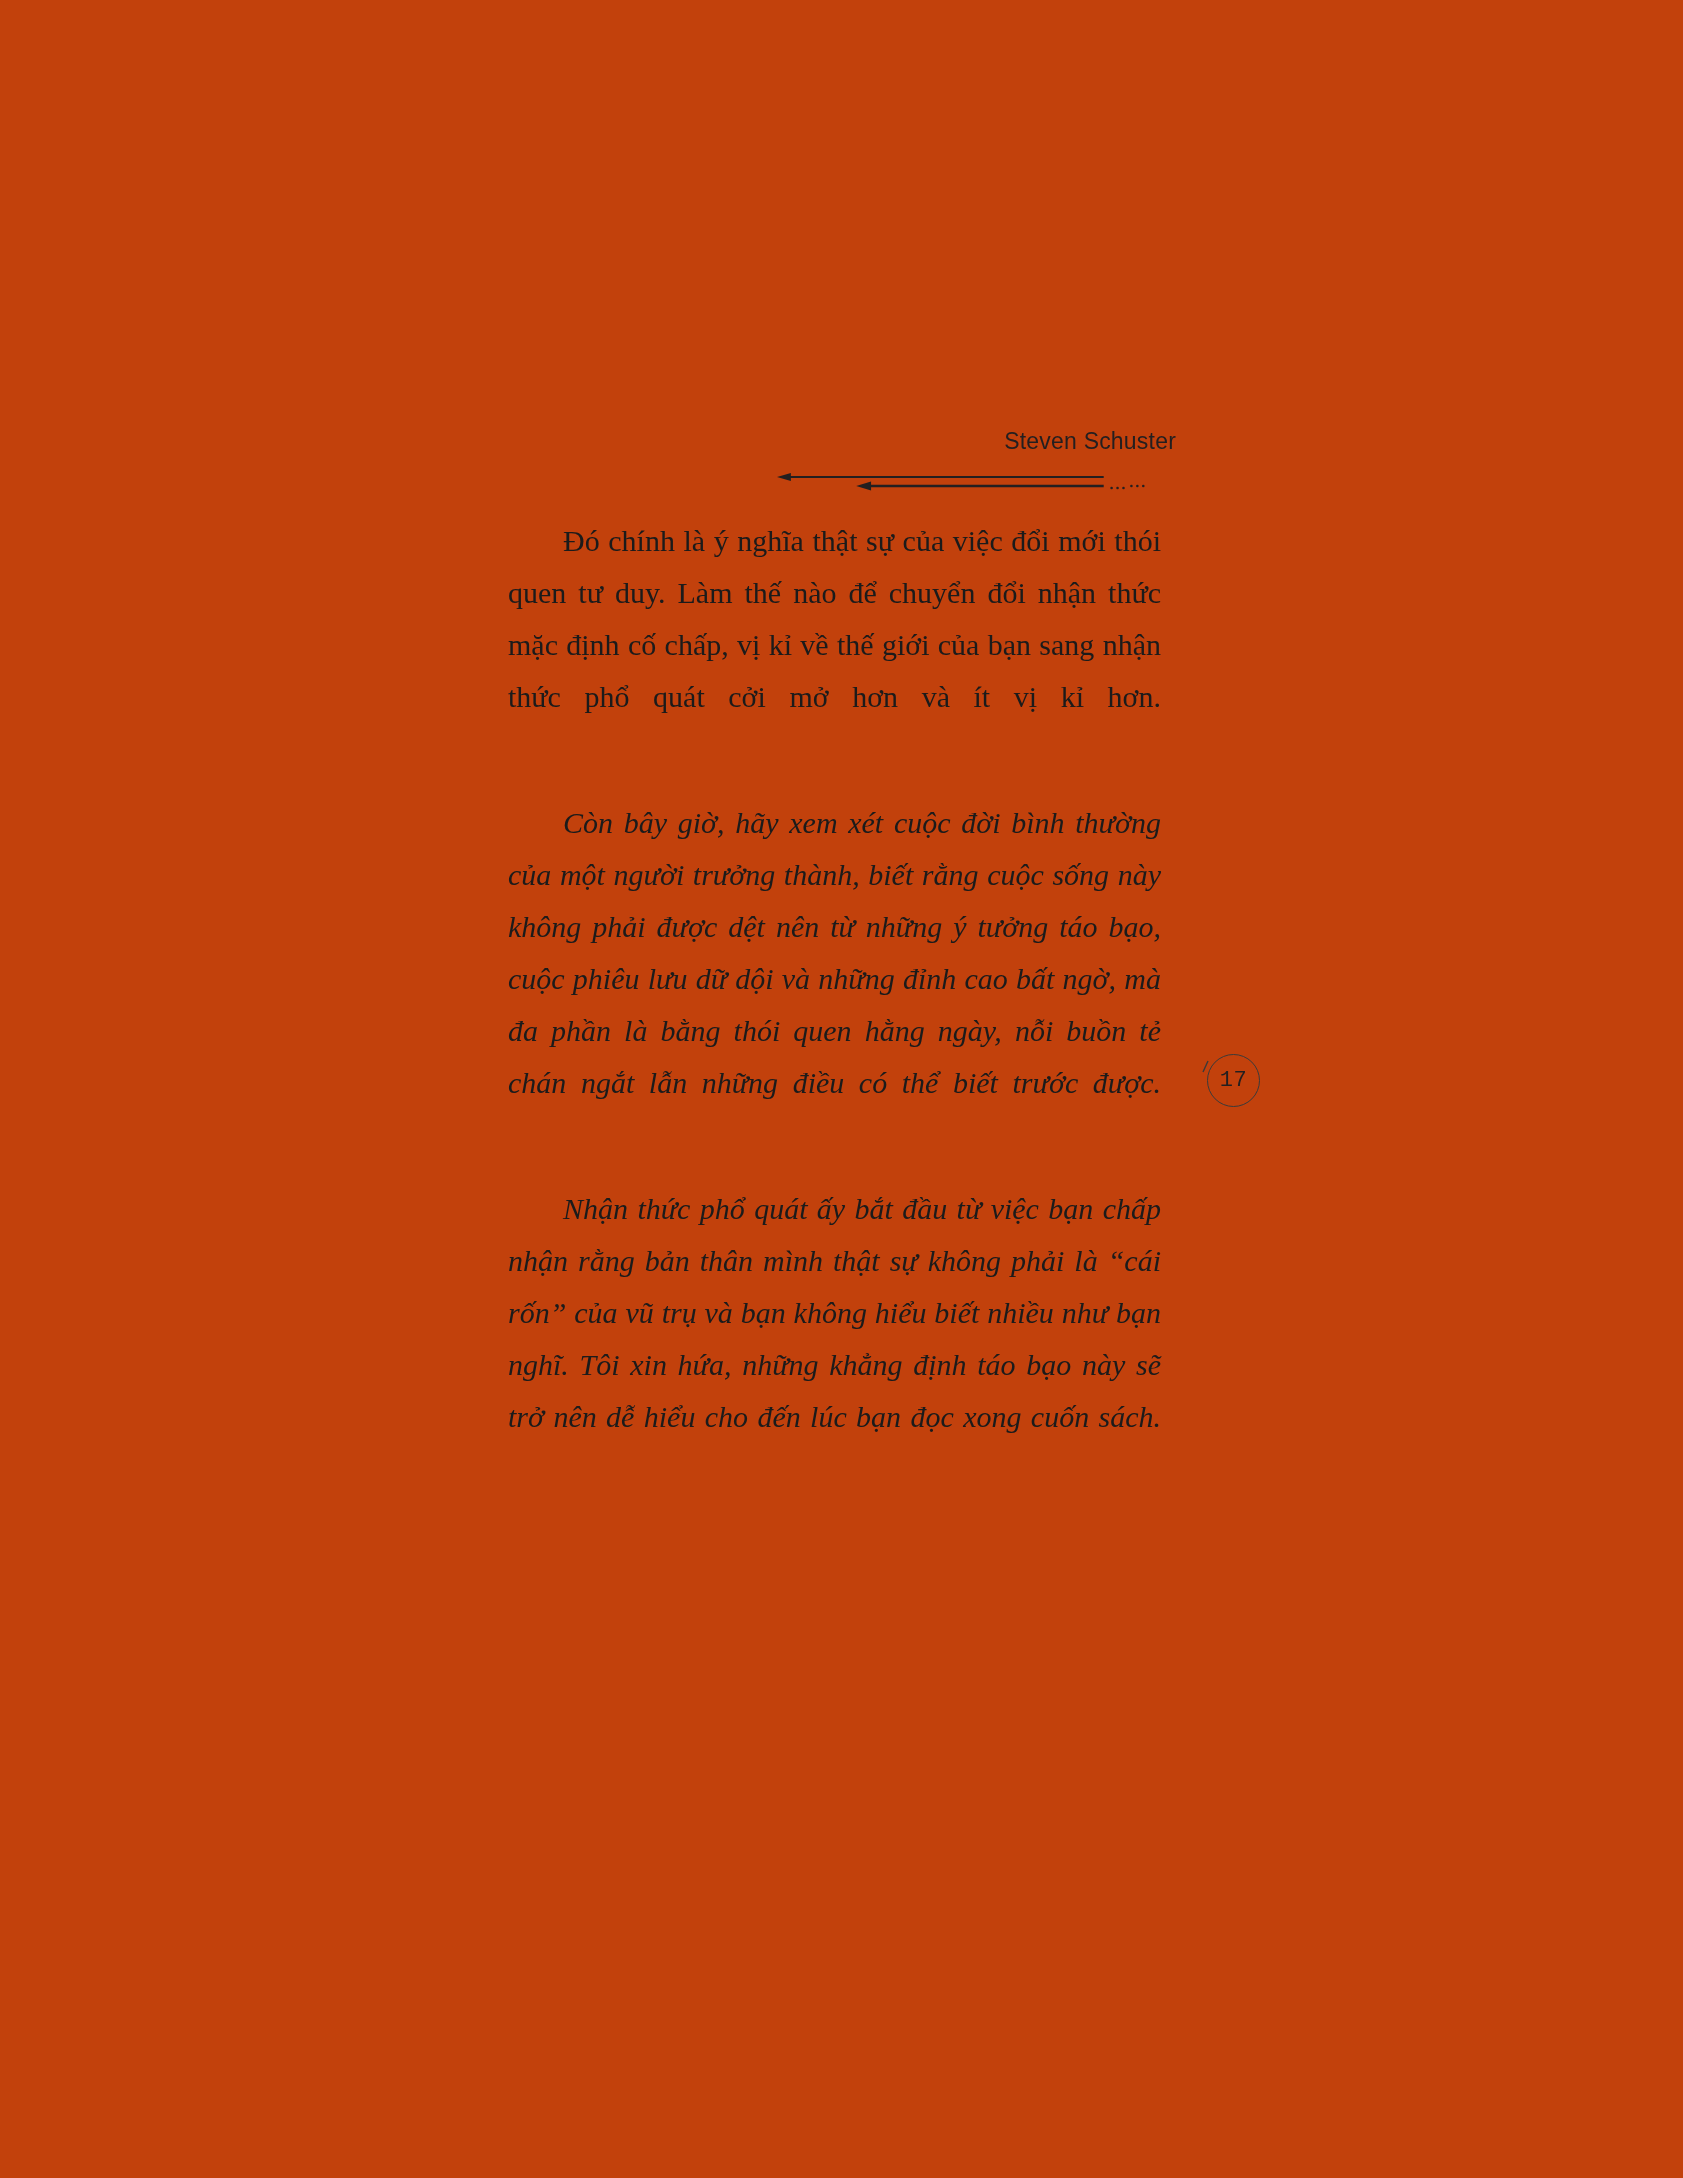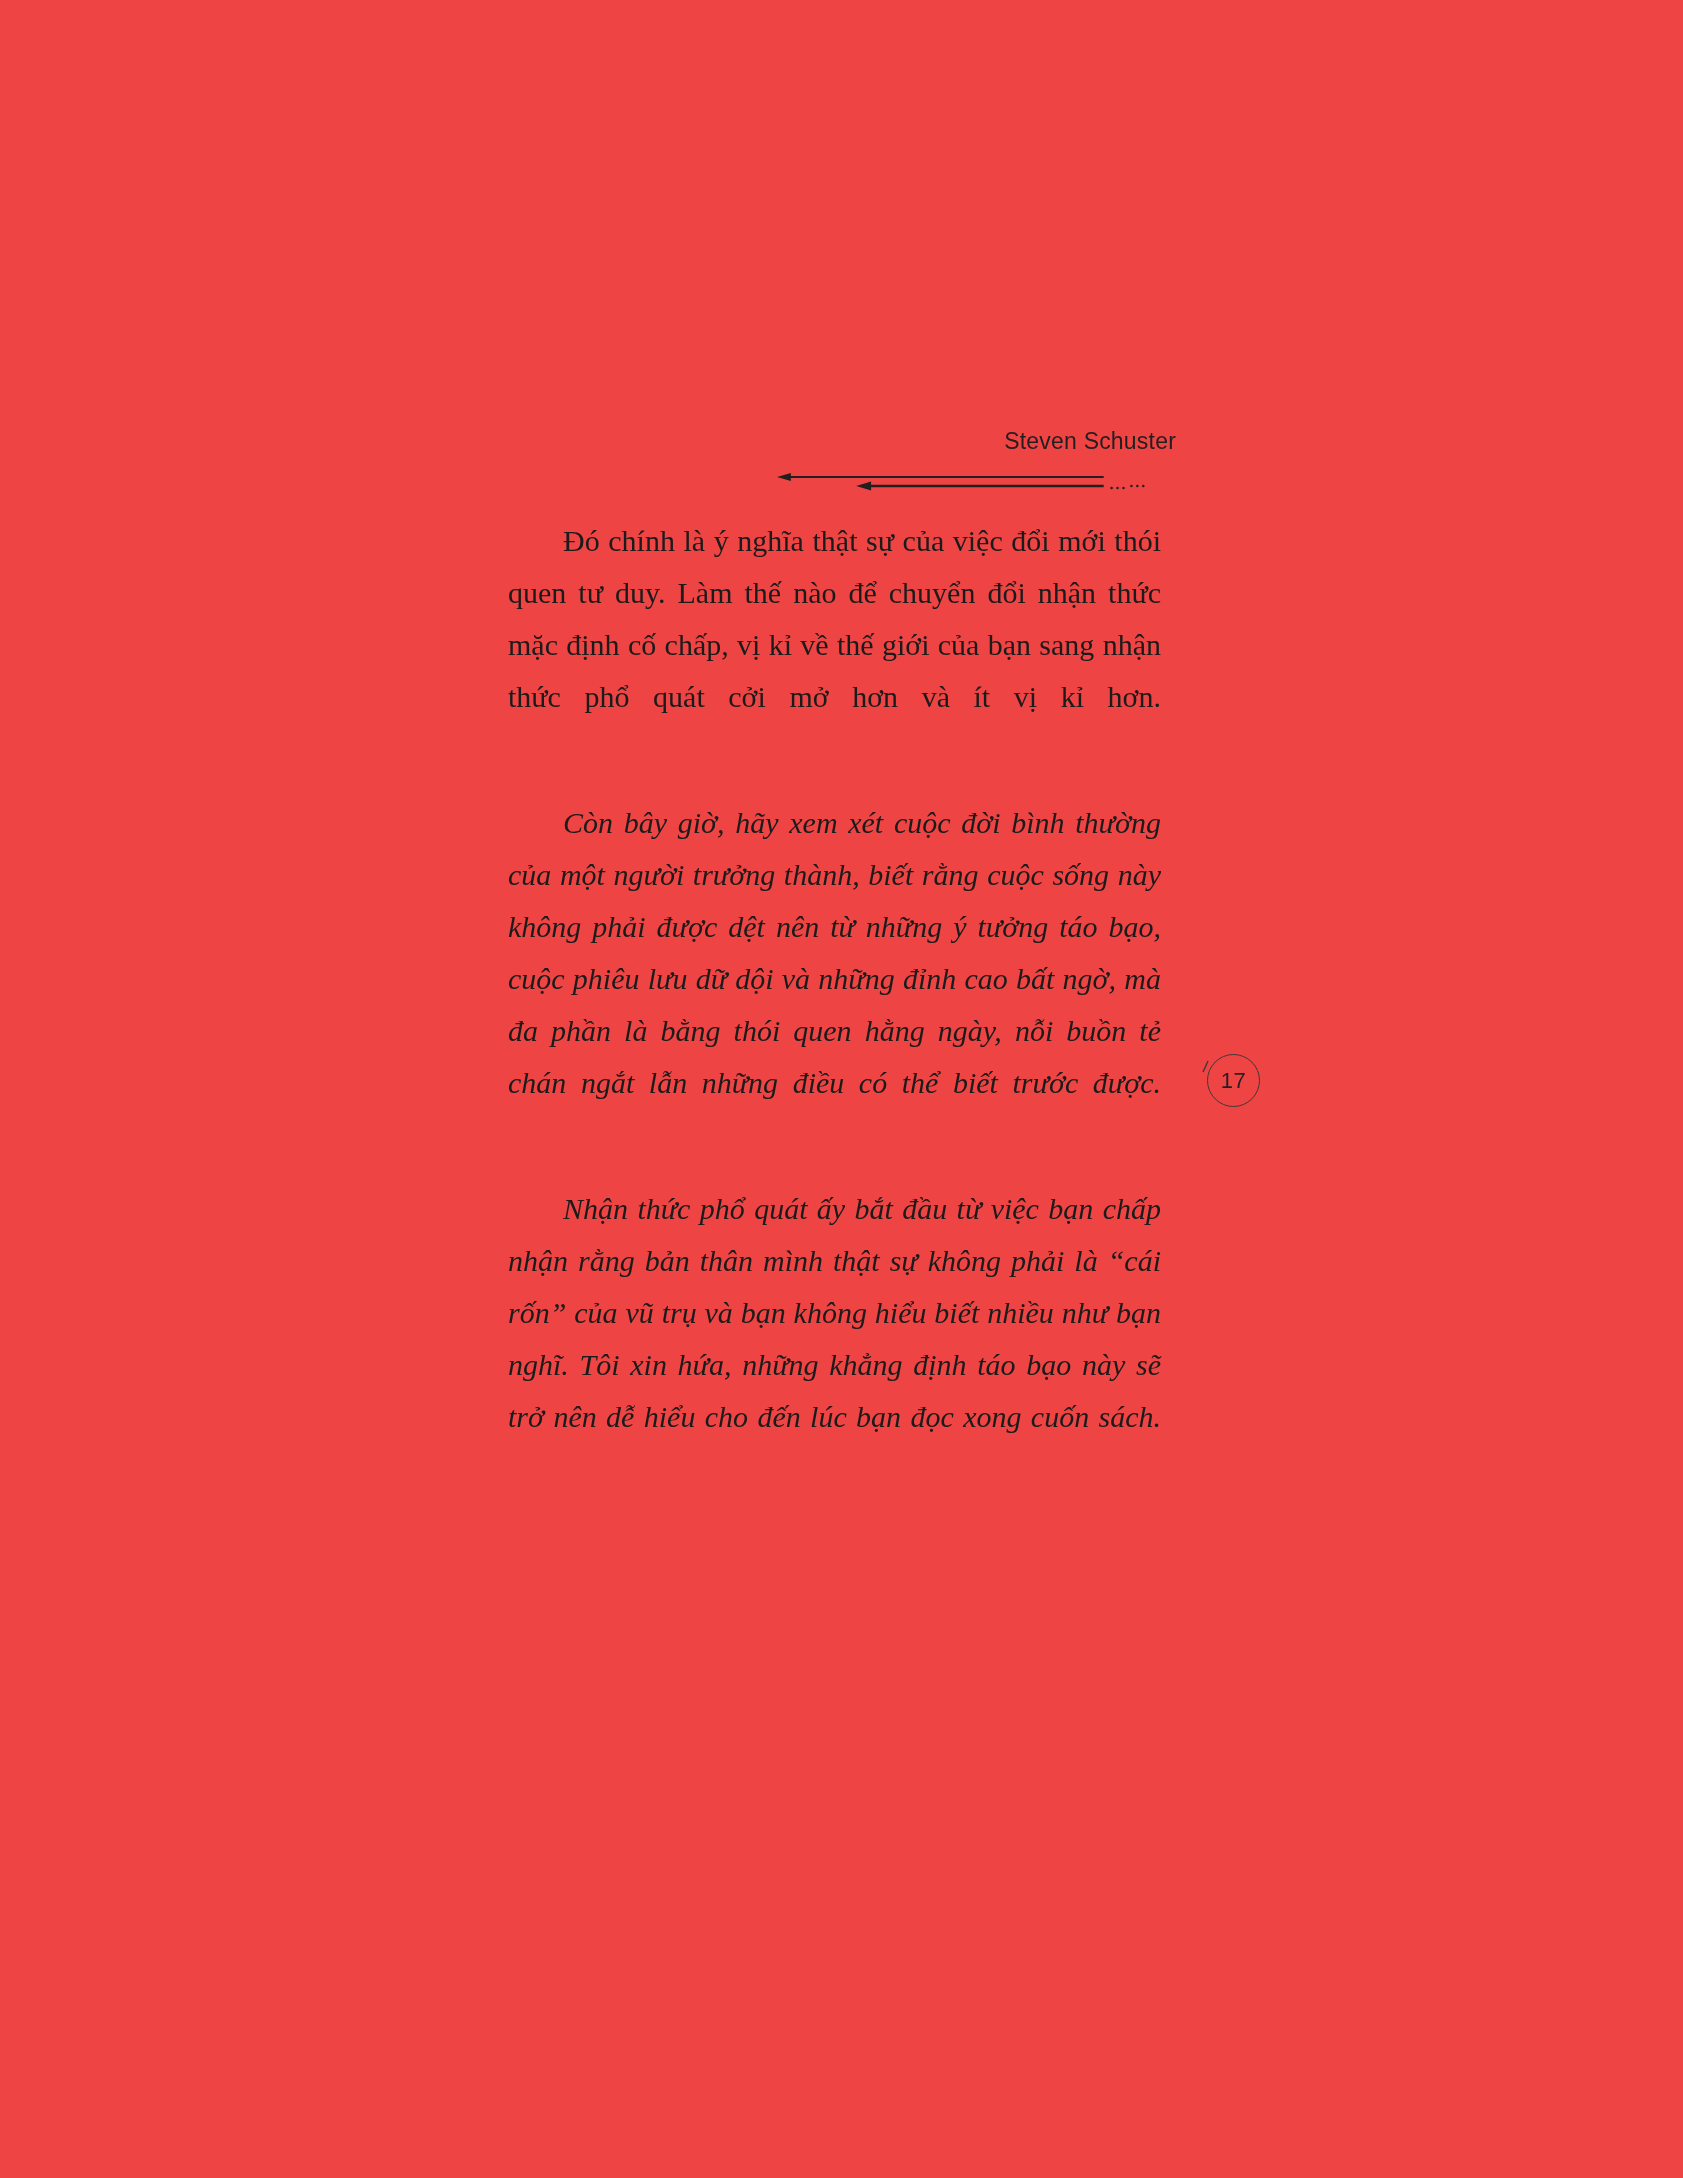--- a/index.html
+++ b/index.html
@@ -12,21 +12,21 @@
     height: 2178px;
     position: relative;
     font-family: "Liberation Serif", serif;
     color: #1a1a1a;
     overflow: hidden;
   }
 
   .page {
     position: absolute;
     inset: 0;
-    background: #ef4444;
+    background: #c2410c;
   }
 
   
   .running-head {
     position: absolute;
     top: 428px;
     left: 0;
     width: 1683px;
     height: 59px;
   }
@@ -94,21 +94,21 @@
     border: 1.6px solid #3a3a3a;
     border-radius: 50%;
     box-sizing: border-box;
   }
   .folio-num {
     position: absolute;
     inset: 0;
     display: flex;
     align-items: center;
     justify-content: center;
-    font-family: Liberation Sans, sans-serif;
+    font-family: Liberation Mono, monospace;
     font-size: 22px;
     color: #231f20;
     letter-spacing: 0.5px;
   }
   .folio-tick {
     position: absolute;
     left: -5px;
     top: 6px;
     width: 14px;
     height: 14px;

